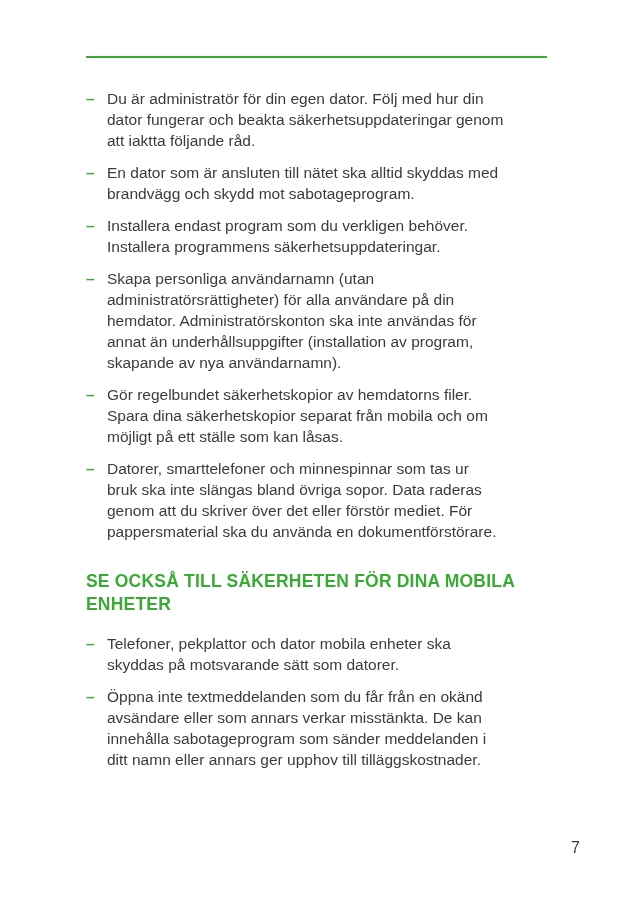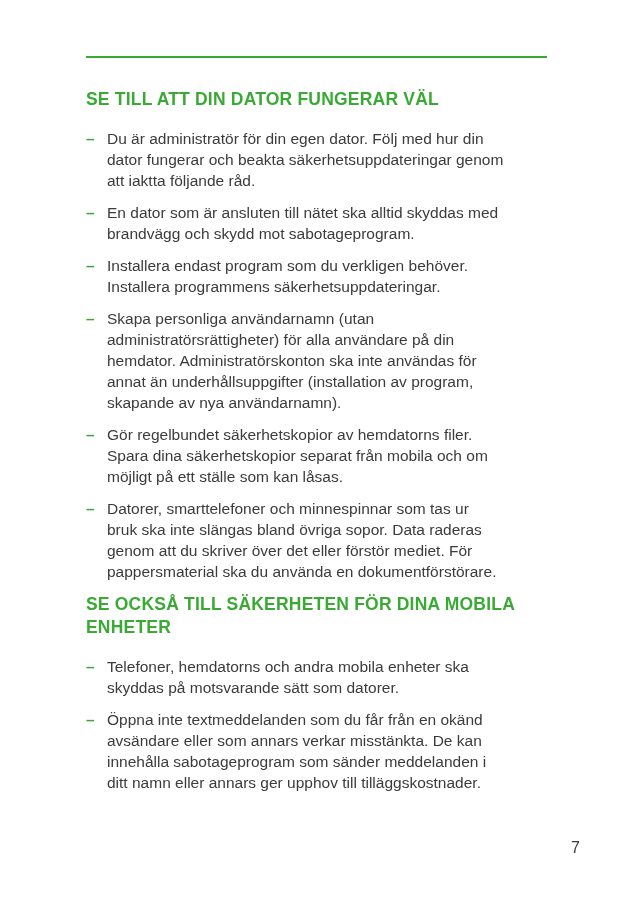--- a/index.html
+++ b/index.html
@@ -33,21 +33,21 @@
   .section-heading {
     margin: 0 0 17px 0;
     font-size: 17.5px;
     line-height: 23px;
     font-weight: bold;
     color: #3aaa35;
     letter-spacing: 0.2px;
     white-space: pre-line;
   }
   .section-mobile-enheter {
-    margin-top: 11px;
+    margin-top: 28px;
   }
   .bullet {
     display: flex;
     align-items: flex-start;
     margin: 0 0 11px 0;
   }
   .dash {
     flex: 0 0 21px;
     width: 21px;
     color: #3aaa35;
@@ -74,21 +74,20 @@
 </head>
 <body>
 
 <div class="page">
 
   <div class="top-rule"></div>
 
   <div class="content">
 
     <section>
-      <h1 class="section-heading">SE TILL ATT DIN DATOR FUNGERAR VÄL</h1>
 
       <div class="bullet">
         <span class="dash">–</span>
         <span class="btext">Du är administratör för din egen dator. Följ med hur din
 dator fungerar och beakta säkerhetsuppdateringar genom
 att iaktta följande råd.</span>
       </div>
 
       <div class="bullet">
         <span class="dash">–</span>
@@ -126,21 +125,21 @@
 pappersmaterial ska du använda en dokumentförstörare.</span>
       </div>
     </section>
 
     <section class="section-mobile-enheter">
       <h1 class="section-heading">SE OCKSÅ TILL SÄKERHETEN FÖR DINA MOBILA
 ENHETER</h1>
 
       <div class="bullet">
         <span class="dash">–</span>
-        <span class="btext">Telefoner, hemdatorns och andra mobila enheter ska
+        <span class="btext">Telefoner, pekplattor och dator mobila enheter ska
 skyddas på motsvarande sätt som datorer.</span>
       </div>
 
       <div class="bullet">
         <span class="dash">–</span>
         <span class="btext">Öppna inte textmeddelanden som du får från en okänd
 avsändare eller som annars verkar misstänkta. De kan
 innehålla sabotageprogram som sänder meddelanden i
 ditt namn eller annars ger upphov till tilläggskostnader.</span>
       </div>

